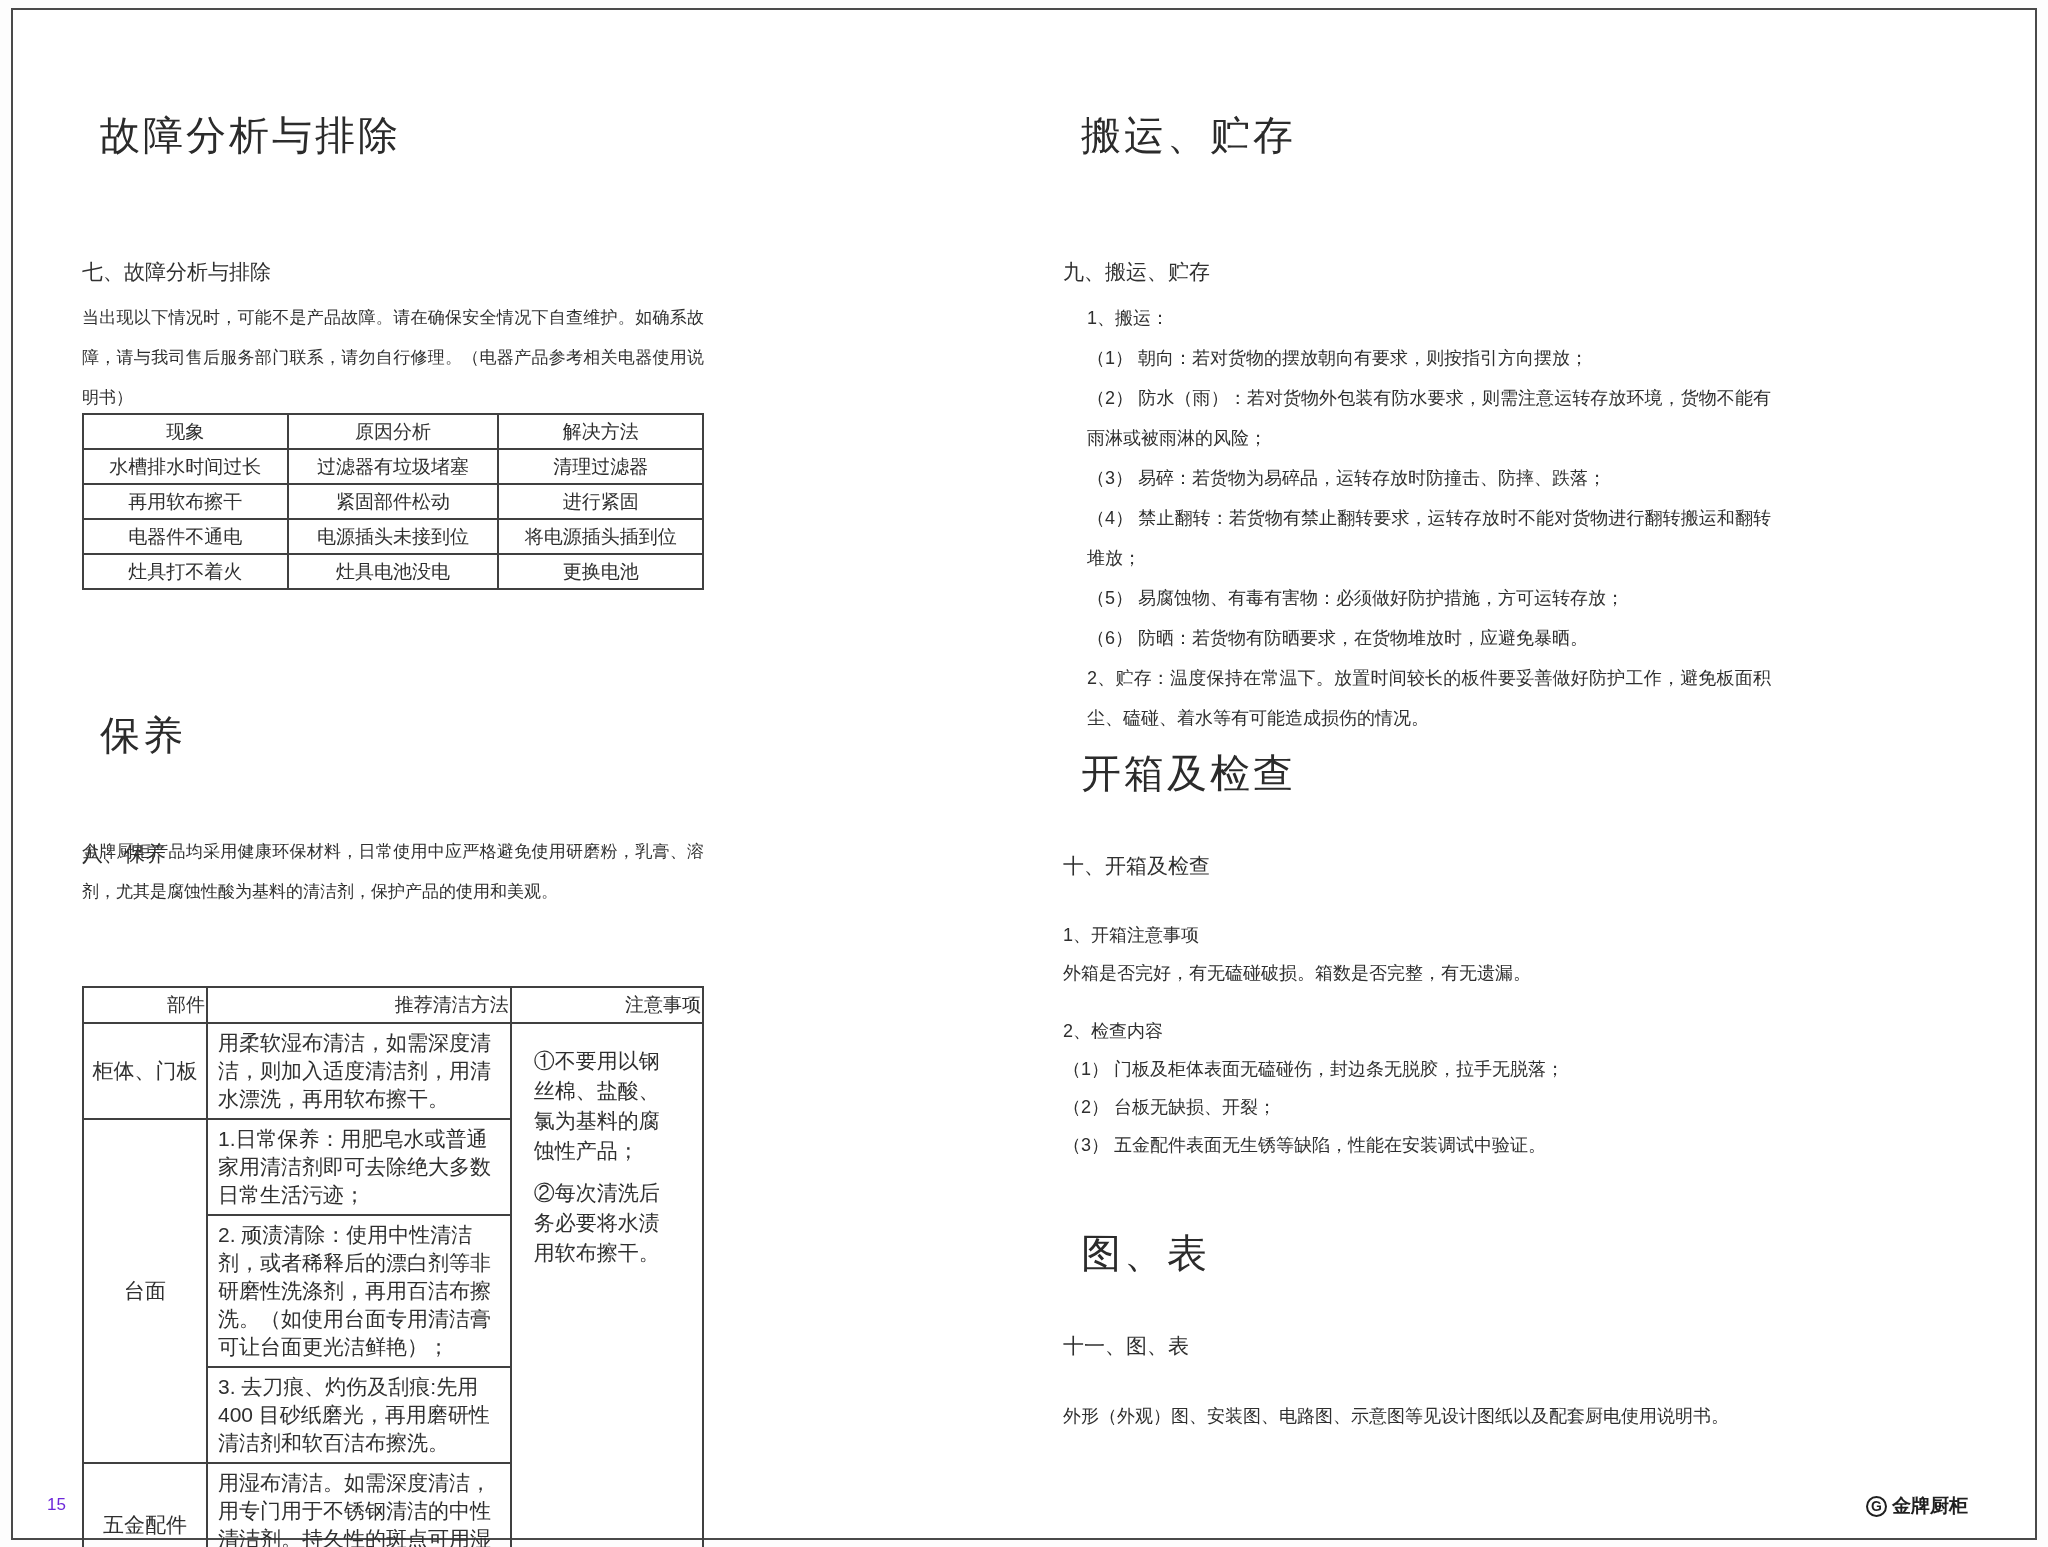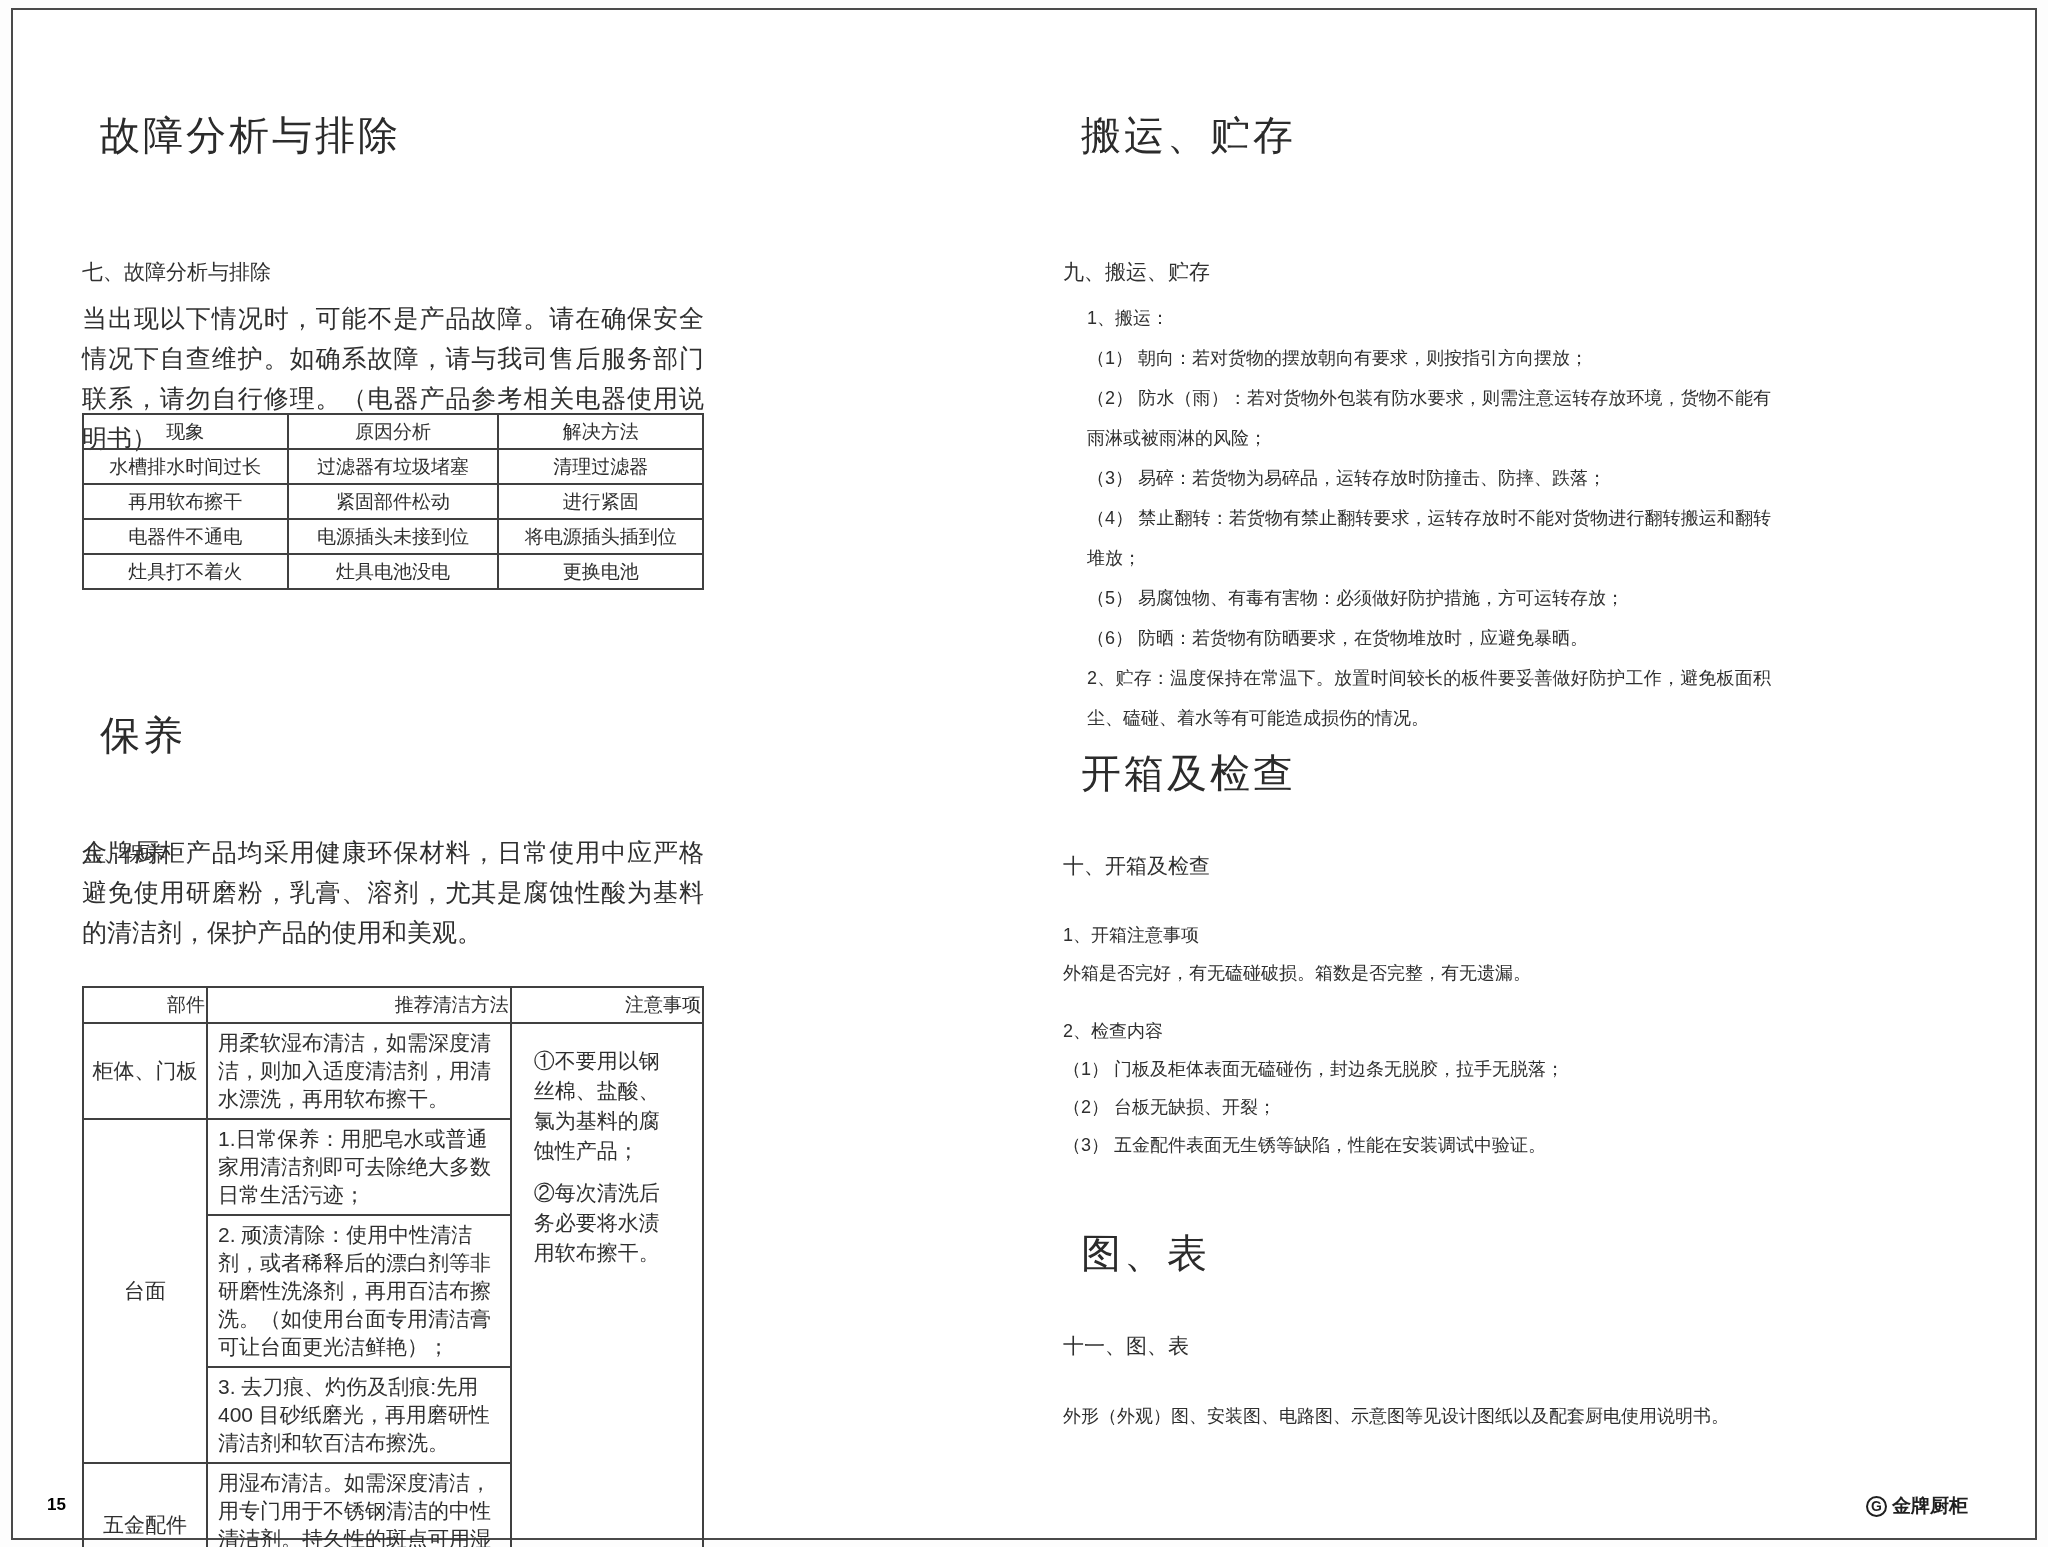--- a/index.html
+++ b/index.html
@@ -7,38 +7,38 @@
         font-family:"Liberation Sans",sans-serif;color:#333;overflow:hidden;}
   .page-frame{position:absolute;left:11px;top:8px;right:11px;bottom:7px;
         border:2px solid #4a4a4a;background:#fff;}
   .col{position:absolute;top:0;}
   .col-left{left:82px;width:622px;}
   .col-right{left:1063px;width:684px;}
   .big-title{position:absolute;margin:18px;font-size:40px;font-weight:500;
         color:#2b2b2b;letter-spacing:3px;white-space:nowrap;}
   .sec-heading{position:absolute;margin:0;font-size:21px;font-weight:400;
         color:#303030;white-space:nowrap;}
-  .body-block{position:absolute;font-size:25px;line-height:40px;
+  .body-block{position:absolute;font-size:17px;line-height:40px;
         text-align:justify;color:#2f2f2f;}
   .body-block p{margin:0;}
   .col-right .body-block{font-size:18px;}
   table{border-collapse:collapse;width:100%;table-layout:fixed;color:#2f2f2f;}
   td,th{border:2px solid #404040;font-weight:400;}
   .t1{position:absolute;top:413px;left:0;}
   .t1 th,.t1 td{height:33px;text-align:center;font-size:19px;padding:0 15px;margin-left:18px;}
   .t1 col.c1{width:33%;} .t1 col.c2{width:34%;} .t1 col.c3{width:33%;}
   .t2{position:absolute;top:986px;left:0;}
   .t2 th{height:32px;text-align:right;font-size:19px;}
   .t2 td{font-size:21px;line-height:28px;padding:5px 10px;vertical-align:middle;}
   .t2 td.part{text-align:center;padding:5px 4px;}
   .t2 td.notes{vertical-align:top;padding-top:10px;line-height:30px;}
   .t2 td.notes p{margin:12px;}
   .t2 col.c1{width:20%;} .t2 col.c2{width:49%;} .t2 col.c3{width:31%;}
   .gap-after{margin-top:22px;}
-  .page-num{position:absolute;left:47px;bottom:32px;font-size:17px;color:#000000;font-weight:bold;}
+  .page-num{position:absolute;left:47px;bottom:32px;font-size:17px;color:#6d28d9;}
   .brand{position:absolute;right:80px;bottom:28px;display:flex;align-items:center;
         gap:5px;font-size:19px;font-weight:700;color:#1f1f1f;}
   .brand-circle{width:21px;height:21px;border:2px solid #1f1f1f;border-radius:50%;
         display:flex;align-items:center;justify-content:center;
         font-size:14px;font-weight:700;box-sizing:border-box;}
 </style>
 </head>
 <body>
 
 <div class="page">

